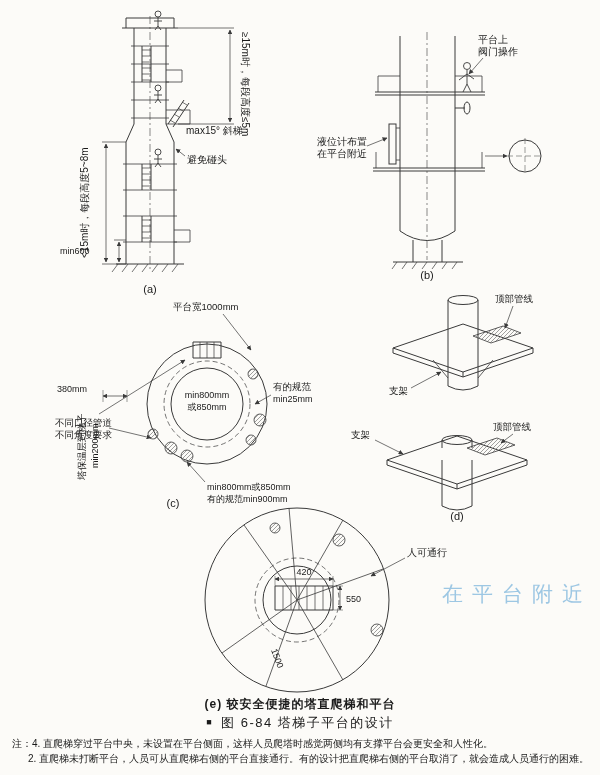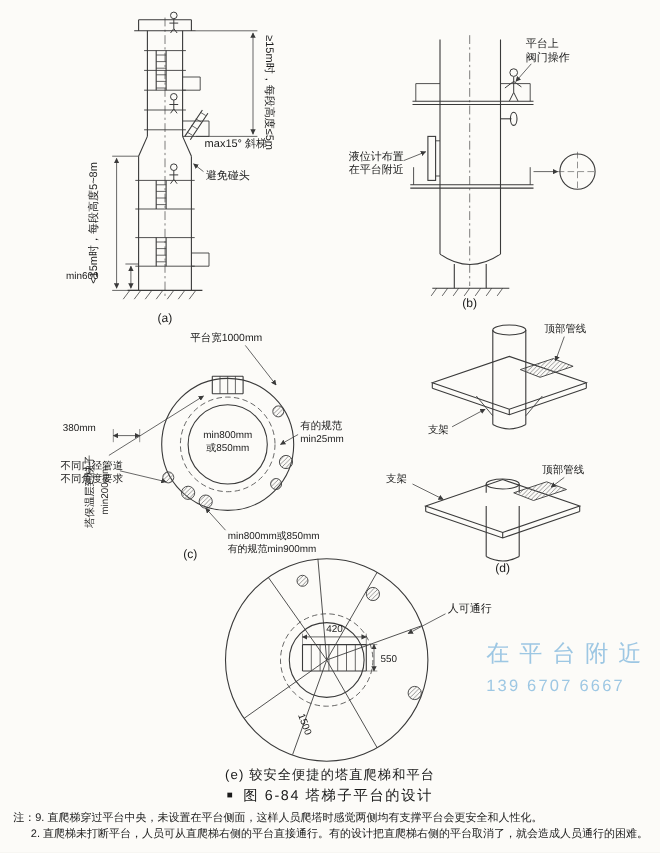--- a/index.html
+++ b/index.html
@@ -1,20 +1,20 @@
 <!DOCTYPE html>
 <html><head>
 <meta charset="utf-8">
 <style>
   html,body{margin:0;padding:0;}
   body{width:600px;height:775px;background:#e9e7e2;font-family:"Liberation Sans","DejaVu Sans",sans-serif;}
   .page{position:relative;width:600px;height:775px;background:#fcfbf8;overflow:hidden;color:#1a1a1a;}
   svg{position:absolute;overflow:visible;}
   svg text{fill:#1a1a1a;font-family:"Liberation Sans","DejaVu Sans",sans-serif;}
-  .fig-caption-e{position:absolute;top:696px;left:0;width:600px;text-align:center;font-size:12px;font-weight:400;letter-spacing:1px;}
+  .fig-caption-e{position:absolute;top:696px;left:0;width:600px;text-align:center;font-size:12px;font-weight:700;letter-spacing:1px;}
   .main-caption{position:absolute;top:714px;left:0;width:600px;text-align:center;font-size:13px;font-weight:400;letter-spacing:1.5px;}
   .main-caption .bullet{font-size:9px;vertical-align:2px;margin-right:8px;}
   .notes{position:absolute;top:736px;left:12px;width:582px;font-size:10px;line-height:1.5;letter-spacing:0;}
   .notes .note-line-2{padding-left:16px;}
   .watermark{position:absolute;top:580px;left:442px;color:rgba(125,182,220,0.75);pointer-events:none;}
   .watermark .wm1{font-size:21px;letter-spacing:9px;font-weight:400;}
   .watermark .wm2{font-size:15px;letter-spacing:2px;margin-top:7px;}
 </style>
 </head>
 <body>
@@ -279,22 +279,21 @@
     <text x="146" y="152" font-size="9" transform="rotate(70,146,152)">1500</text>
   </svg>
 
   <div class="fig-caption-e">(e) 较安全便捷的塔直爬梯和平台</div>
 
   <div class="main-caption">
     <span class="bullet">■</span><span>图 6-84  塔梯子平台的设计</span>
   </div>
 
   <div class="notes">
-    <div class="note-line-1">注：9. 直爬梯穿过平台中央，未设置在平台侧面，这样人员爬塔时感觉两侧均有支撑平台会更安全和人性化。</div>
+    <div class="note-line-1">注：4. 直爬梯穿过平台中央，未设置在平台侧面，这样人员爬塔时感觉两侧均有支撑平台会更安全和人性化。</div>
     <div class="note-line-2">2. 直爬梯未打断平台，人员可从直爬梯右侧的平台直接通行。有的设计把直爬梯右侧的平台取消了，就会造成人员通行的困难。</div>
   </div>
 
   <div class="watermark">
     <div class="wm1">在平台附近</div>
-    <div class="wm2">139 6707 6667</div>
   </div>
 
 </div>
 
 </body></html>

